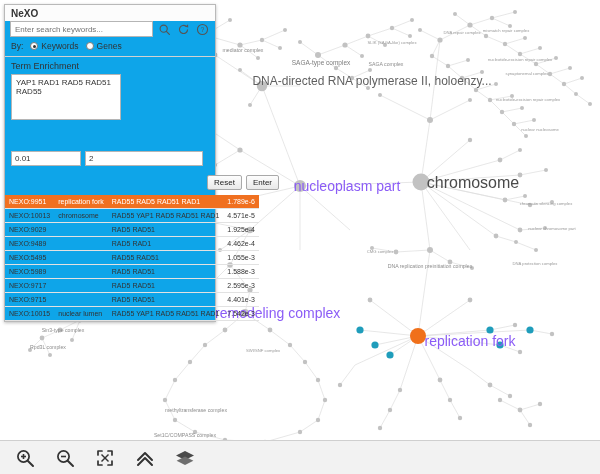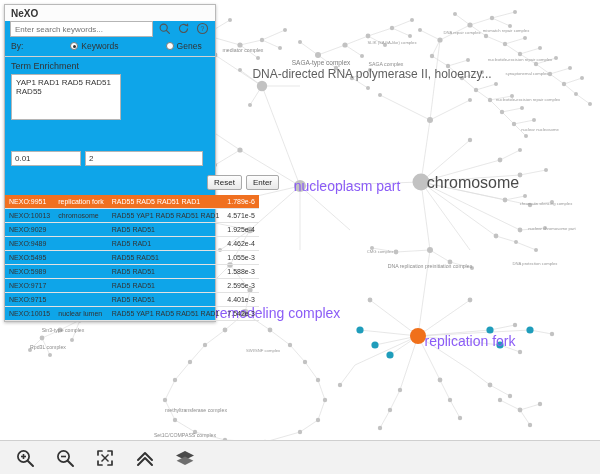--- a/index.html
+++ b/index.html
@@ -43,21 +43,21 @@
     color:#222;
   }
   #nexo-title {
     padding:3px 6px 2px 6px;
     font-size:10px;
     font-weight:bold;
     color:#333;
     background:#fcfcfc;
   }
   .search-row {
-    display:flex; align-items:flex-start;
+    display:flex; align-items:flex-end;
     padding:0 5px 4px 5px;
     gap:4px;
   }
   .search-input {
     flex:1;
     height:16px;
     font-size:8px;
     padding:1px 4px;
     border:1px solid #b5b5b5;
     background:#fff;
@@ -70,21 +70,21 @@
     padding:0; cursor:pointer;
     display:flex; align-items:center; justify-content:center;
   }
   .icon-btn svg { display:block; }
 
   .radio-row {
     display:flex; align-items:center; gap:7px;
     padding:0 6px 5px 6px;
     font-size:8.5px; color:#333;
   }
-  .radio-row label { display:flex; align-items:center; gap:3px; cursor:pointer;margin-left:40px; }
+  .radio-row label { display:flex; align-items:center; gap:3px; cursor:pointer; }
   .rad {
     width:8px; height:8px; border-radius:50%;
     border:1px solid #7a7a7a; background:#fff;
     display:inline-block; position:relative;
   }
   .rad.on::after {
     content:""; position:absolute; left:1.5px; top:1.5px;
     width:3px; height:3px; border-radius:50%; background:#333;
   }
 
@@ -395,21 +395,21 @@
     <div class="node-label lbl-xs" style="left:243px;top:50px">mediator complex</div>
     <div class="node-label lbl-s" style="left:321px;top:62px">SAGA-type complex</div>
     <div class="node-label lbl-xxs" style="left:392px;top:42px">SLIK (SAGA-like) complex</div>
     <div class="node-label lbl-xs" style="left:386px;top:64px">SAGA complex</div>
     <div class="node-label lbl-xxs" style="left:462px;top:32px">DNA repair complex</div>
     <div class="node-label lbl-xxs" style="left:520px;top:59px">nucleotide-excision repair complex</div>
     <div class="node-label lbl-xxs" style="left:506px;top:30px">mismatch repair complex</div>
     <div class="node-label lbl-xxs" style="left:527px;top:73px">synaptonemal complex</div>
     <div class="node-label lbl-xxs" style="left:528px;top:99px">nucleotide-excision repair complex</div>
     <div class="node-label lbl-xxs" style="left:540px;top:129px">nuclear nucleosome</div>
-    <div class="node-label lbl-l" style="left:372px;top:74px">DNA-directed RNA polymerase II, holoenzy...</div>
+    <div class="node-label lbl-l" style="left:372px;top:81px">DNA-directed RNA polymerase II, holoenzy...</div>
     <div class="node-label lbl-xl" style="left:347px;top:186px">nucleoplasm part</div>
     <div class="node-label lbl-xxl" style="left:473px;top:183px">chromosome</div>
     <div class="node-label lbl-xxs" style="left:546px;top:203px">chromatin silencing complex</div>
     <div class="node-label lbl-xxs" style="left:552px;top:228px">nuclear chromosome part</div>
     <div class="node-label lbl-xs" style="left:133px;top:197px">histone acetyltransferase complex</div>
     <div class="node-label lbl-xs" style="left:150px;top:207px">H4/H2A histone acetyltransferase complex</div>
     <div class="node-label lbl-m" style="left:168px;top:251px">nuclear chromatin</div>
     <div class="node-label lbl-xxs" style="left:380px;top:251px">CMG complex</div>
     <div class="node-label lbl-xs" style="left:430px;top:266px">DNA replication preinitiation complex</div>
     <div class="node-label lbl-xxs" style="left:535px;top:263px">DNA protection complex</div>

